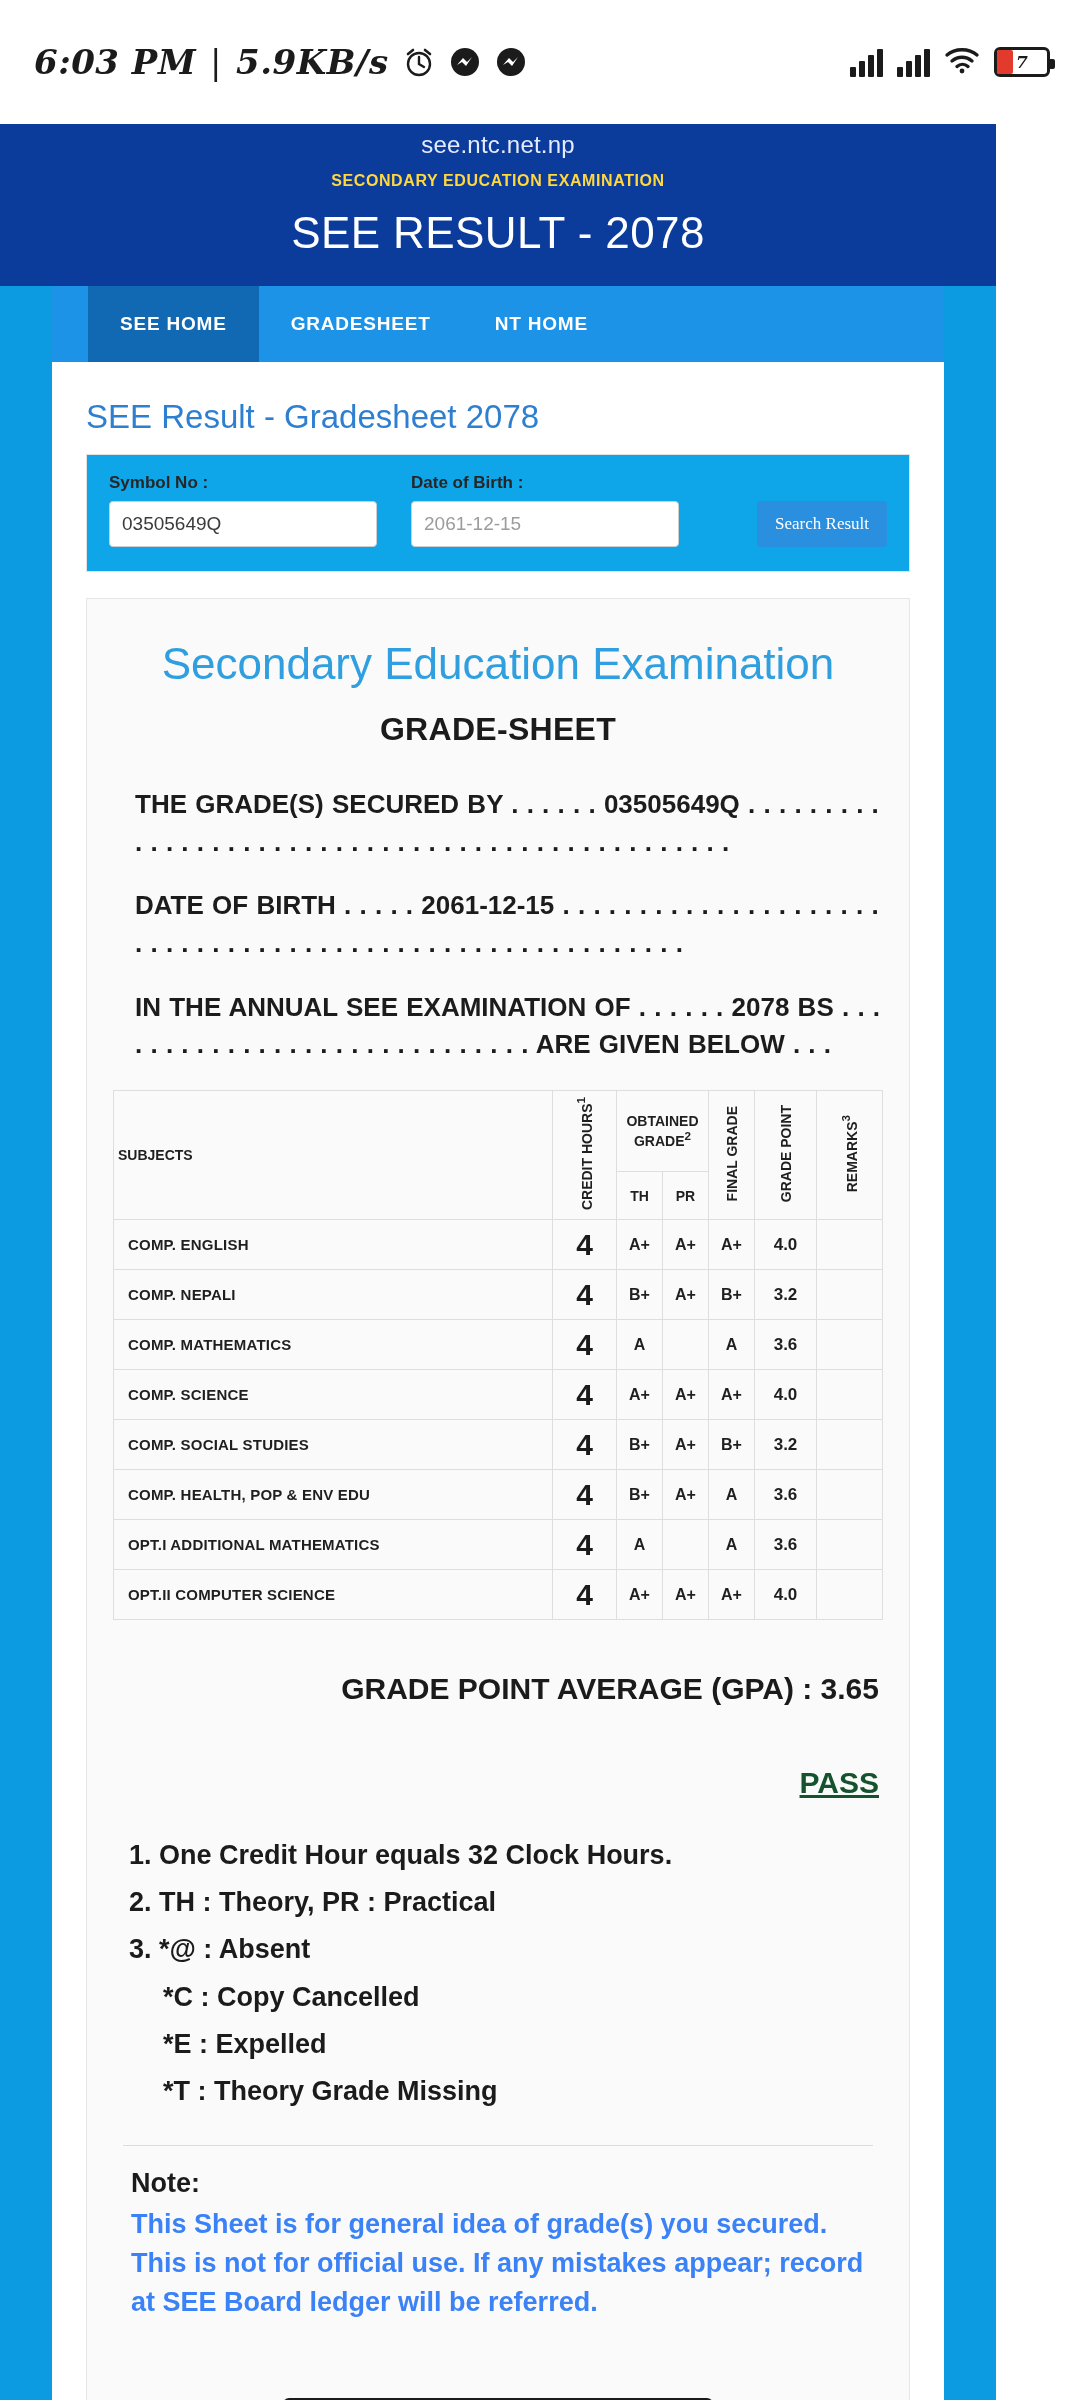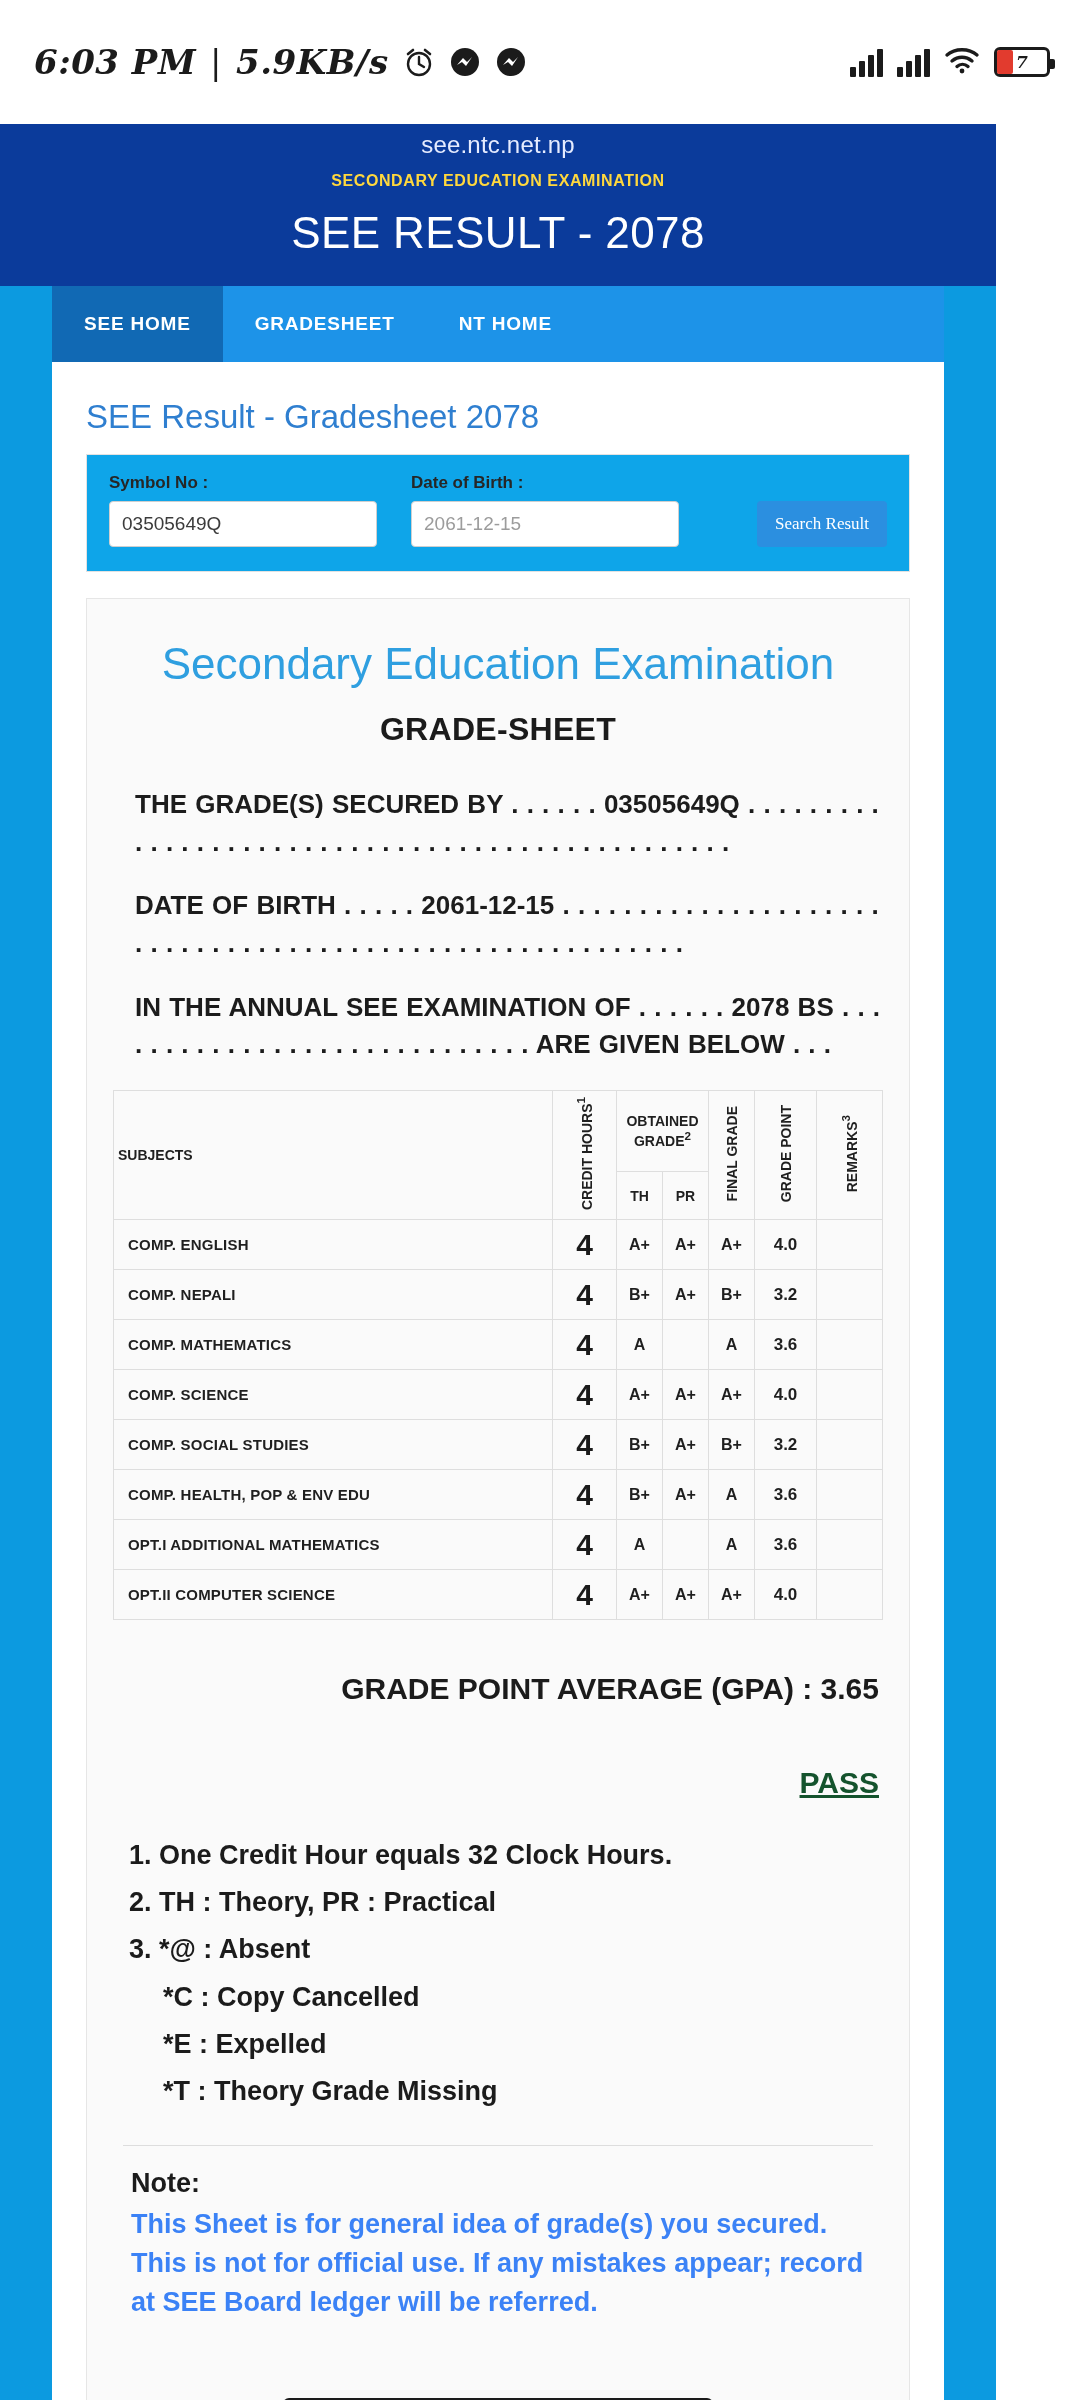--- a/index.html
+++ b/index.html
@@ -108,20 +108,21 @@
     font-weight: normal;
     margin-top: 18px;
     letter-spacing: .4px;
   }
   .navbar {
     background: #1d93e8;
     height: 76px;
     display: flex;
     align-items: stretch;
     margin: 0 52px;
+    padding-left: 36px;
   }
   .nav-item {
     display: flex; align-items: center;
     padding: 0 32px;
     color: #ffffff;
     font-size: 19px;
     font-weight: bold;
     letter-spacing: .8px;
   }
   .nav-item.active { background: #1169b4; }

